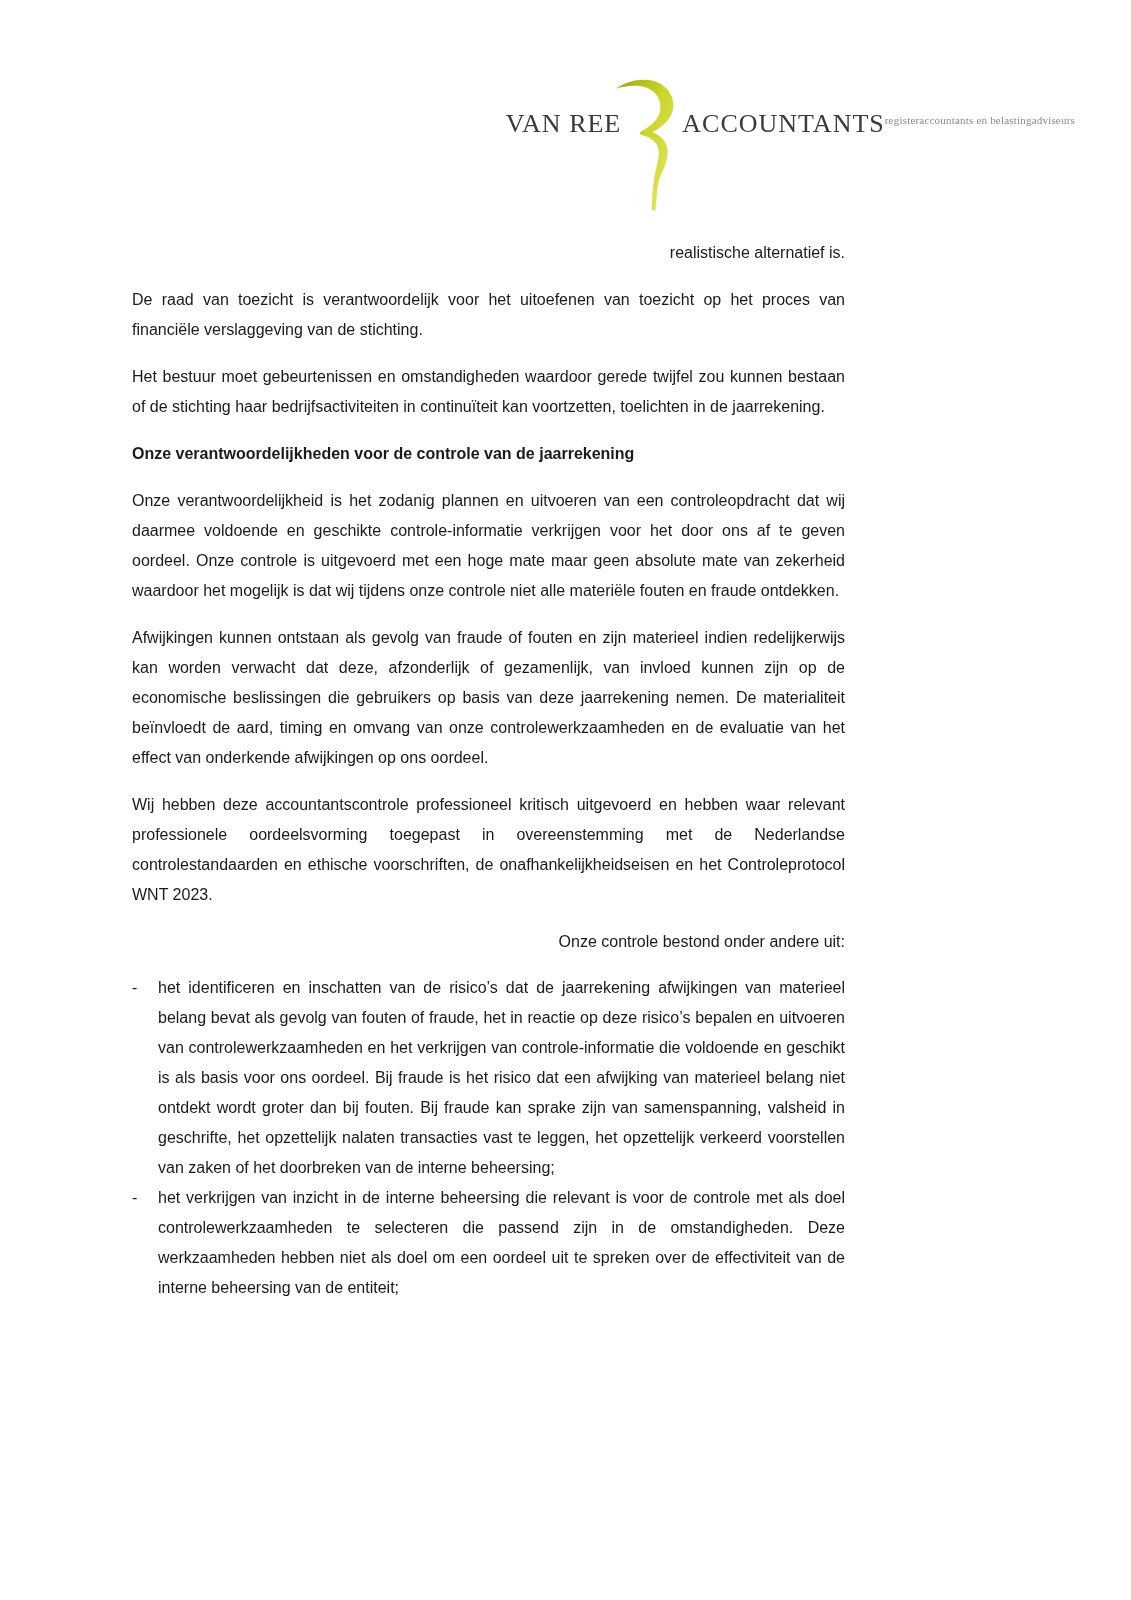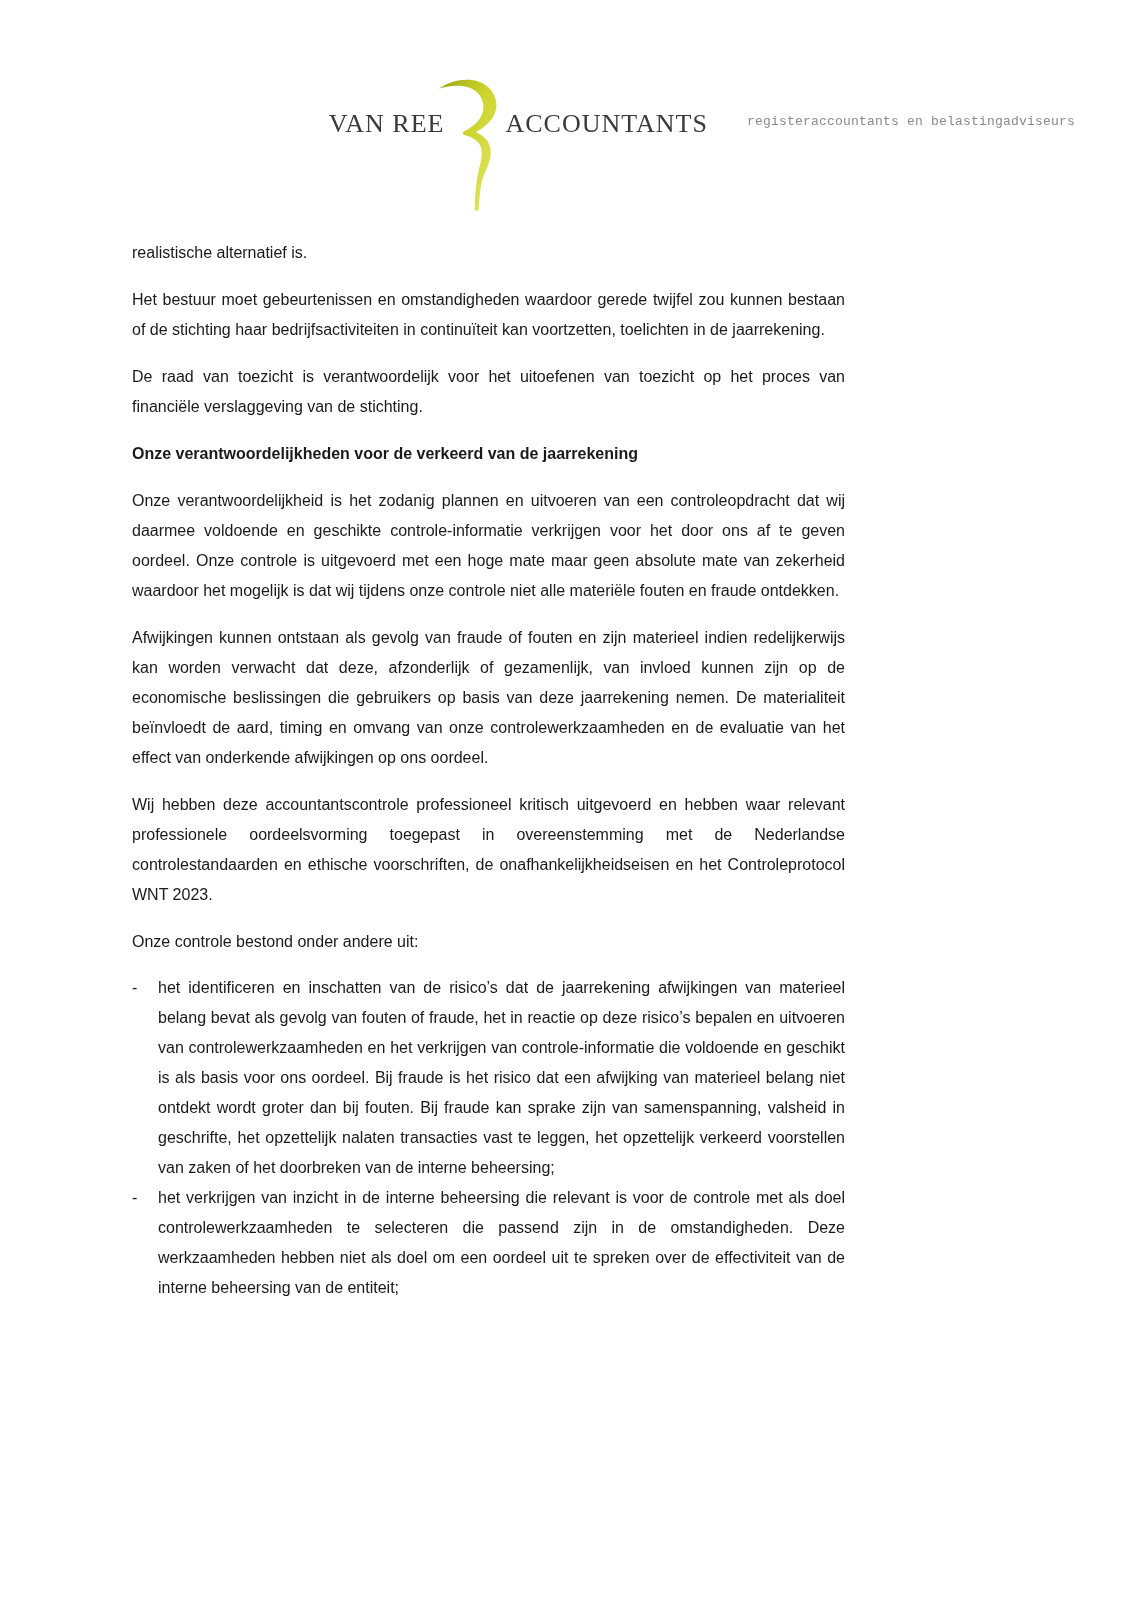--- a/index.html
+++ b/index.html
@@ -47,44 +47,43 @@
     height: 142px;
     margin: 0 3px 0 -8px;
     flex: 0 0 auto;
   }
   .logo-right-col {
     display: flex;
     flex-direction: row;
     margin-top: 39px;
   }
   .logo-subtitle {
-    font-family: Liberation Mono, monospace;
-    font-size: 13px;
+    font-family: Liberation Serif, serif;
+    font-size: 11px;
     color: #8a8a8a;
     letter-spacing: 0.2px;
     margin-top: 3px;
     white-space: nowrap;
-    margin-left: 39px;
   }
 
   
   .content {
     position: absolute;
     top: 238px;
     left: 132px;
     width: 713px;
     font-size: 16px;
     line-height: 30px;
     text-align: justify;
   }
   .content p {
     margin: 0 0 17px 0;
   }
   .content p.no-justify {
-    text-align: left;
+    text-align: right;
   }
   .content h2 {
     font-size: 16px;
     line-height: 30px;
     font-weight: 700;
     margin: 0 0 17px 0;
     text-align: left;
   }
   .sp-xl { margin-top: 14px !important; }
   .sp-lg { margin-top: 4px  !important; }
@@ -144,25 +143,25 @@
     <div class="logo-right-col">
       <span class="logo-name-right" style="margin-top:0;">ACCOUNTANTS</span>
       <span class="logo-subtitle">registeraccountants en belastingadviseurs</span>
     </div>
   </header>
 
   <main class="content">
 
     <p class="no-justify">realistische alternatief is.</p>
 
+    <p>De raad van toezicht is verantwoordelijk voor het uitoefenen van toezicht op het proces van financiële verslaggeving van de stichting.</p>
+
     <p>Het bestuur moet gebeurtenissen en omstandigheden waardoor gerede twijfel zou kunnen bestaan of de stichting haar bedrijfsactiviteiten in continuïteit kan voortzetten, toelichten in de jaarrekening.</p>
 
-    <p>De raad van toezicht is verantwoordelijk voor het uitoefenen van toezicht op het proces van financiële verslaggeving van de stichting.</p>
-
-    <h2>Onze verantwoordelijkheden voor de verkeerd van de jaarrekening</h2>
+    <h2>Onze verantwoordelijkheden voor de controle van de jaarrekening</h2>
 
     <p>Onze verantwoordelijkheid is het zodanig plannen en uitvoeren van een controleopdracht dat wij daarmee voldoende en geschikte controle-informatie verkrijgen voor het door ons af te geven oordeel. Onze controle is uitgevoerd met een hoge mate maar geen absolute mate van zekerheid waardoor het mogelijk is dat wij tijdens onze controle niet alle materiële fouten en fraude ontdekken.</p>
 
     <p class="sp-xl">Afwijkingen kunnen ontstaan als gevolg van fraude of fouten en zijn materieel indien redelijkerwijs kan worden verwacht dat deze, afzonderlijk of gezamenlijk, van invloed kunnen zijn op de economische beslissingen die gebruikers op basis van deze jaarrekening nemen. De materialiteit beïnvloedt de aard, timing en omvang van onze controlewerkzaamheden en de evaluatie van het effect van onderkende afwijkingen op ons oordeel.</p>
 
     <p class="sp-lg">Wij hebben deze accountantscontrole professioneel kritisch uitgevoerd en hebben waar relevant professionele oordeelsvorming toegepast in overeenstemming met de Nederlandse controlestandaarden en ethische voorschriften, de onafhankelijkheidseisen en het Controleprotocol WNT 2023.</p>
 
     <p class="no-justify sp-md" style="margin-bottom:16px;">Onze controle bestond onder andere uit:</p>
 
     <div class="bullet-list">

